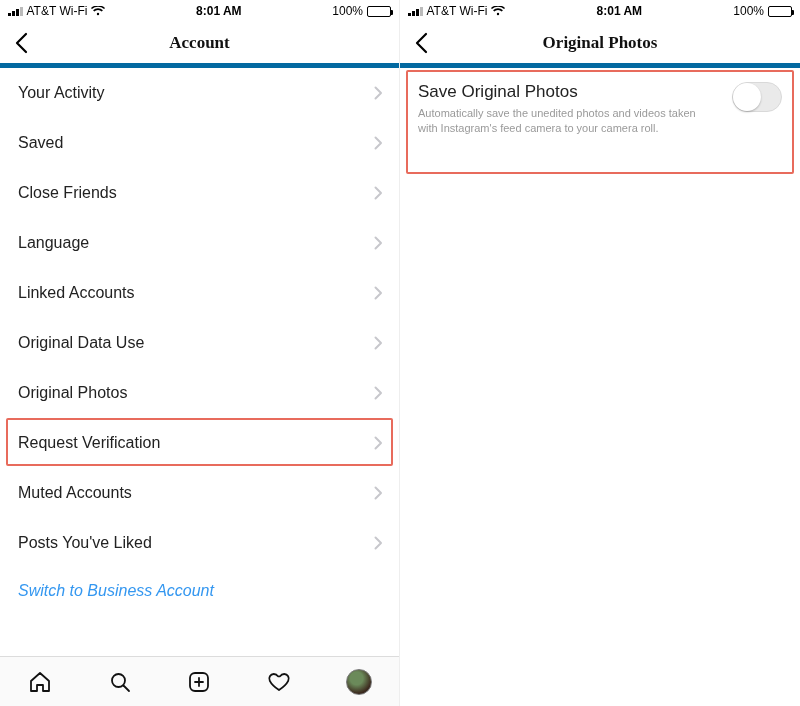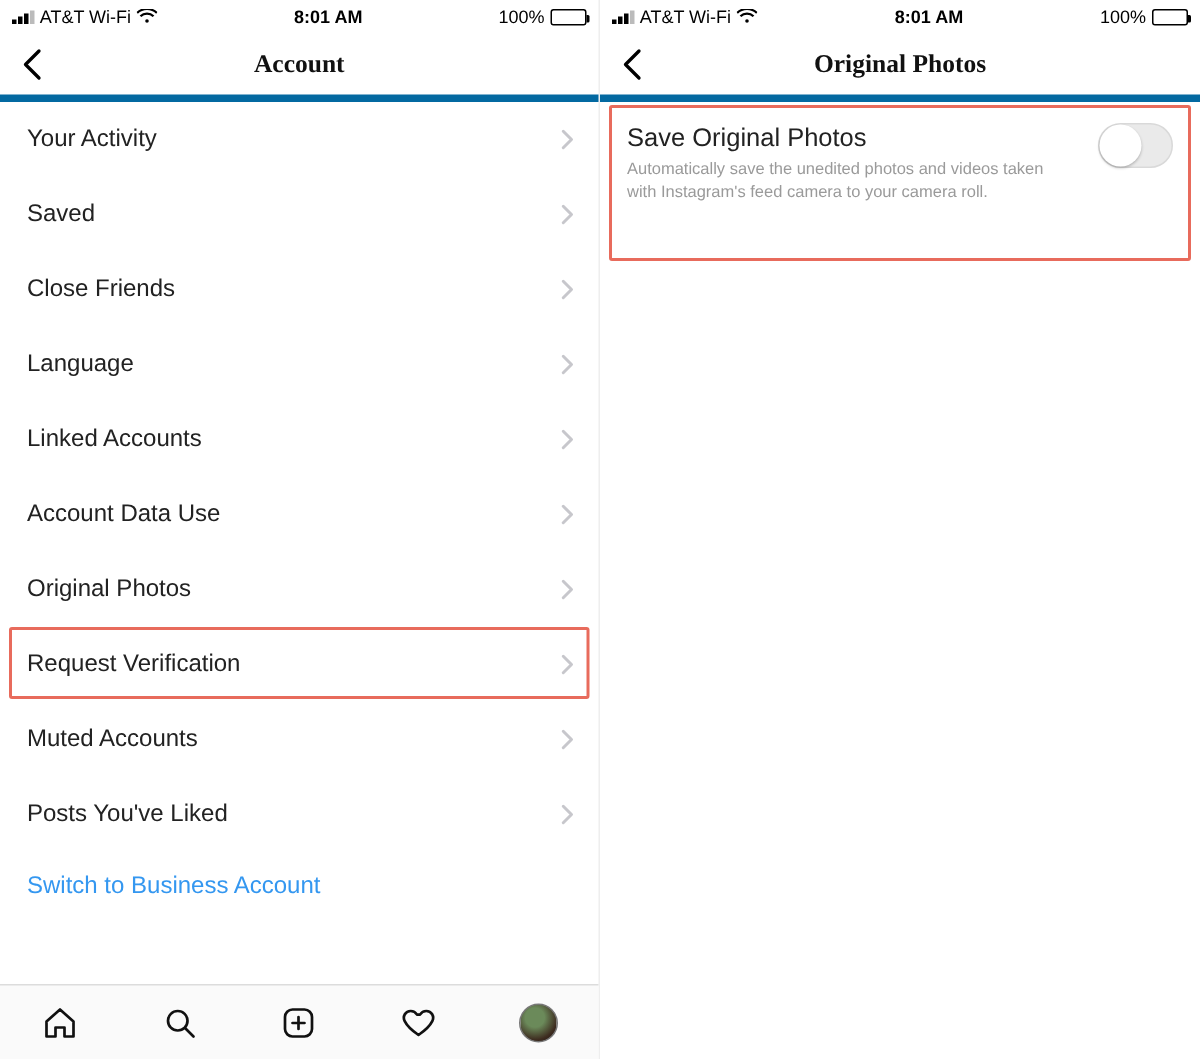--- a/index.html
+++ b/index.html
@@ -92,20 +92,21 @@
   .highlight {
     position: absolute;
     border: 2px solid #e86b5c;
     pointer-events: none;
     border-radius: 2px;
   }
   .link-row {
     padding: 14px 18px 10px 18px;
     font-size: 16px;
     color: #3497f0;
+    font-style: italic;
   }
 
   
   .tabbar {
     height: 50px;
     border-top: 1px solid #dcdcdc;
     display: flex;
     align-items: center;
     justify-content: space-around;
     background:#fafafa;
@@ -213,21 +214,21 @@
       </div>
       <div class="row">
         <span>Linked Accounts</span>
         <span class="chev">
             <svg width="9" height="14" viewBox="0 0 9 14">
               <polyline points="1.5,1.5 7,7 1.5,12.5" fill="none" stroke="#c7c7cc" stroke-width="2" stroke-linecap="round" stroke-linejoin="round"></polyline>
             </svg>
           </span>
       </div>
       <div class="row">
-        <span>Account Data Use</span>
+        <span>Original Data Use</span>
         <span class="chev">
             <svg width="9" height="14" viewBox="0 0 9 14">
               <polyline points="1.5,1.5 7,7 1.5,12.5" fill="none" stroke="#c7c7cc" stroke-width="2" stroke-linecap="round" stroke-linejoin="round"></polyline>
             </svg>
           </span>
       </div>
       <div class="row">
         <span>Original Photos</span>
         <span class="chev">
             <svg width="9" height="14" viewBox="0 0 9 14">

